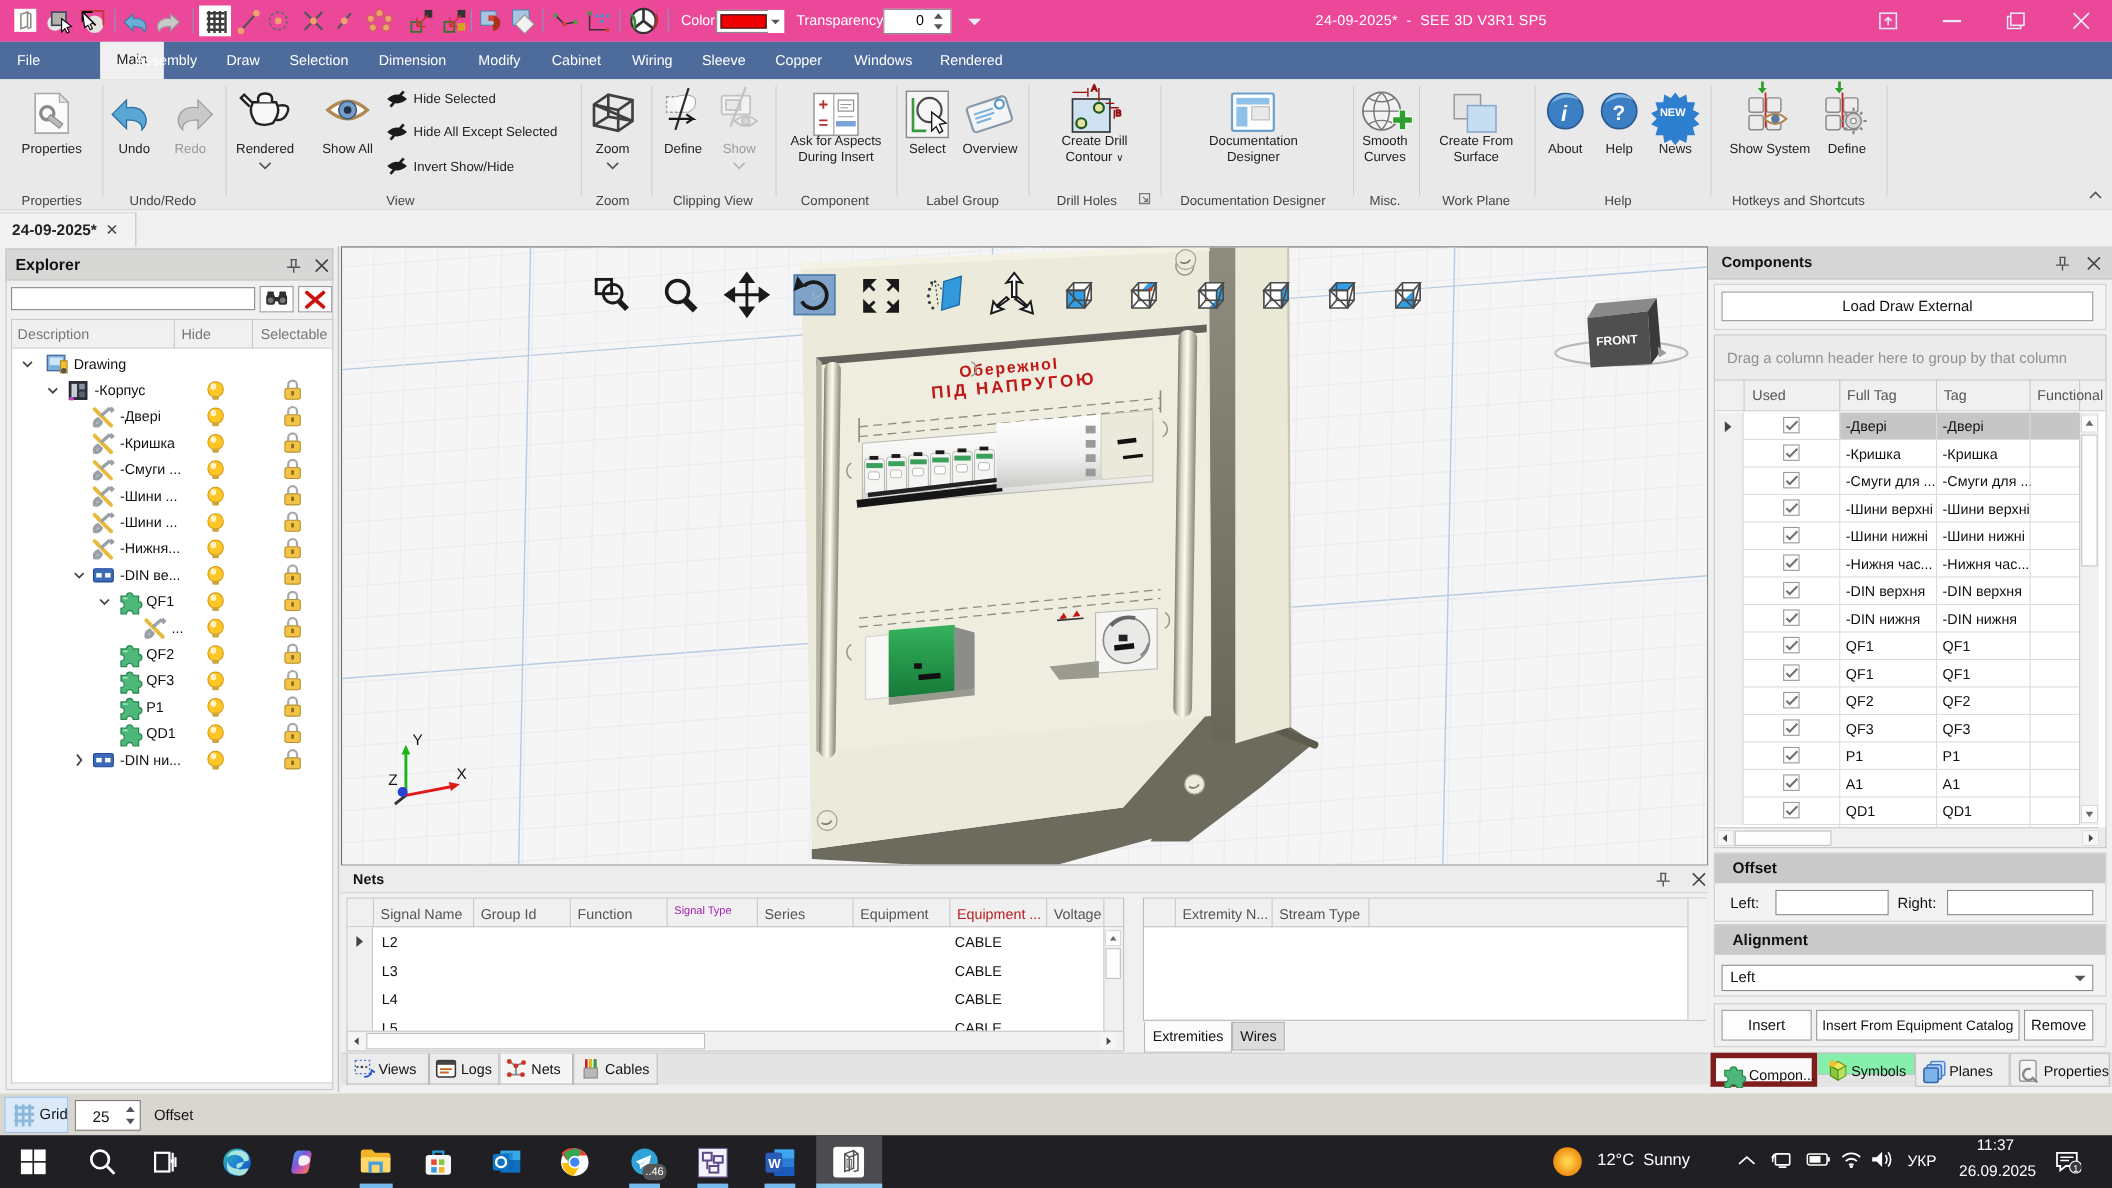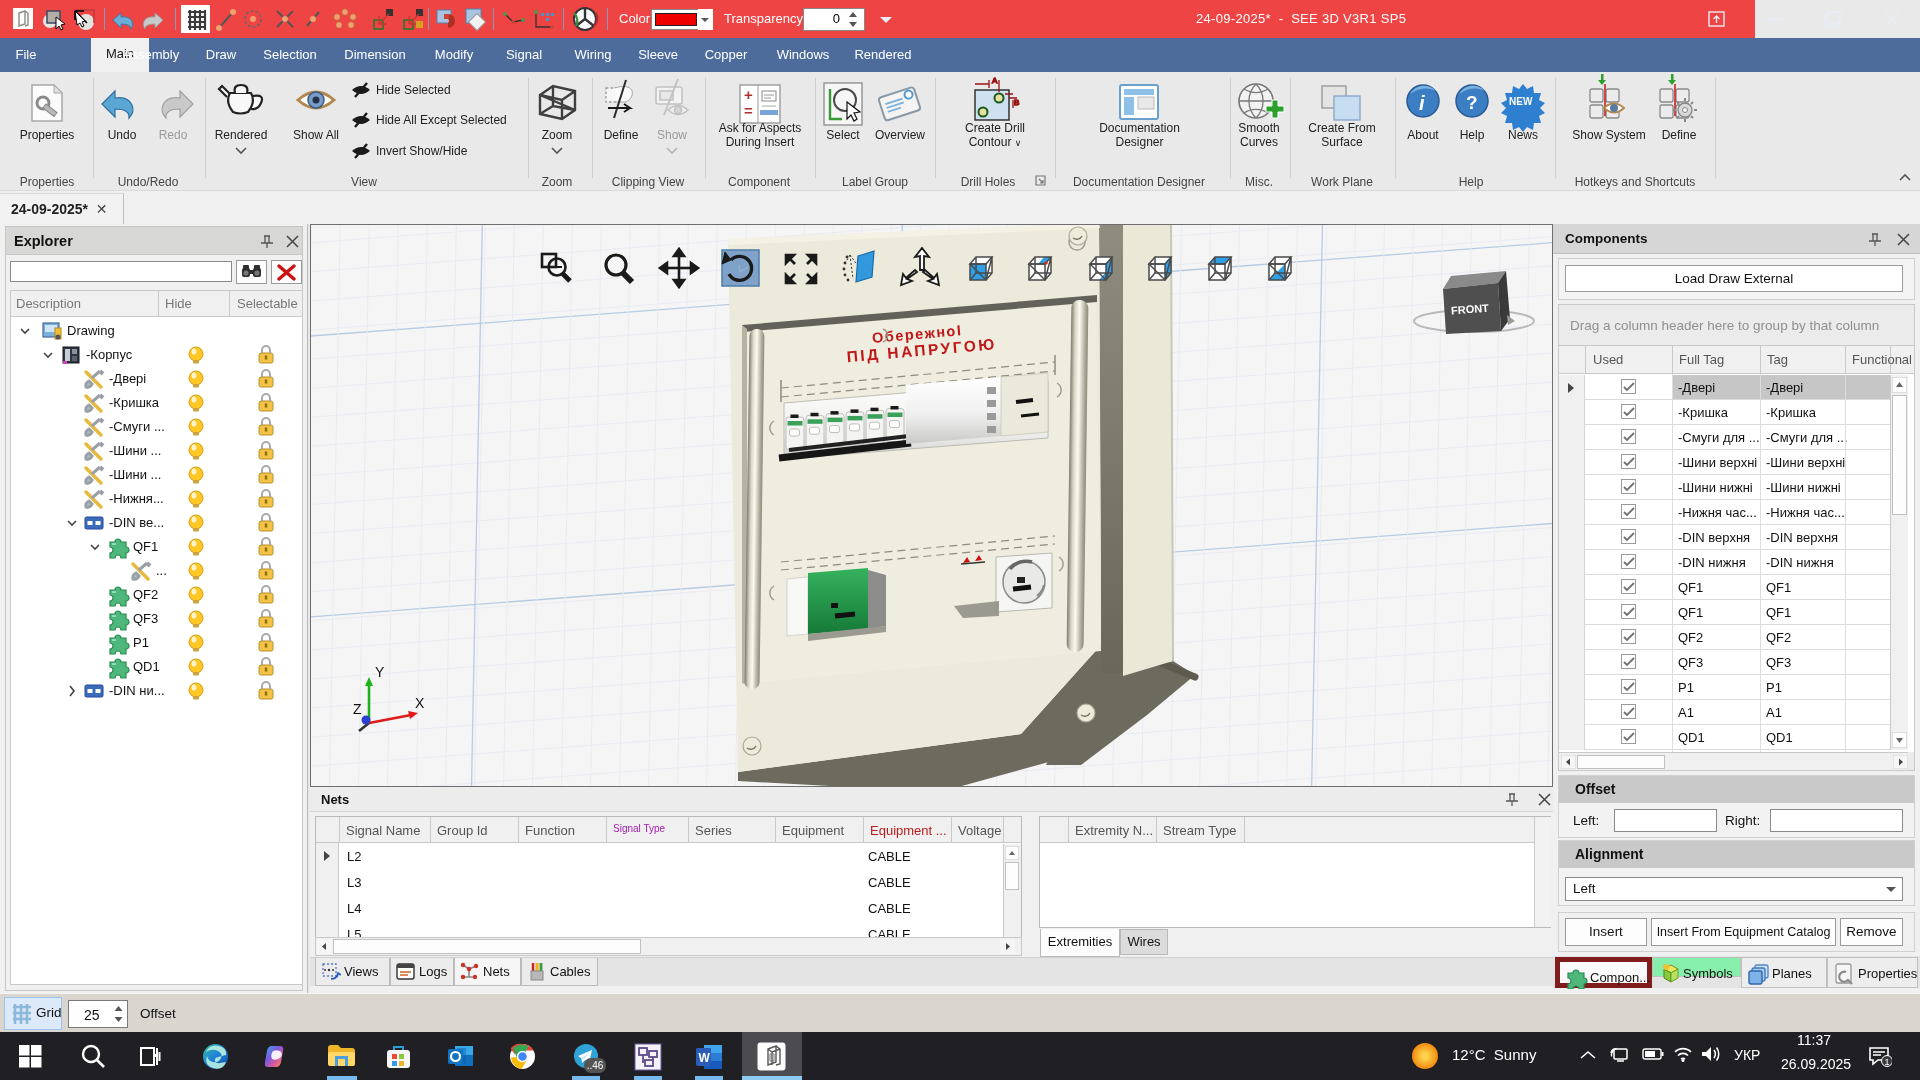--- a/index.html
+++ b/index.html
@@ -1,20 +1,20 @@
 <!DOCTYPE html>
 <html><head>
 <meta charset="utf-8">
 <style>
   * { margin:0; padding:0; box-sizing:border-box; }
   html,body { width:1920px; height:1080px; overflow:hidden; font-family:"Liberation Sans",sans-serif; }
   .abs { position:absolute; white-space:nowrap; }
   body { background:#e9e9e9; position:relative; }
   
-  #titlebar { position:absolute; left:0; top:0; width:1755px; height:38px; background:#ef4444;padding-left:16px; }
+  #titlebar { position:absolute; left:0; top:0; width:1920px; height:38px; background:#ec4899;padding-left:16px; }
   #menurow { position:absolute; left:0; top:38px; width:1920px; height:34px; background:#4d6c9b; }
   .mtab { position:absolute; top:0; height:34px; color:#ffffff; font-size:13px; line-height:34px; text-align:center; }
   #maintab { position:absolute; left:51px; top:0; width:58px; height:34px; background:#f0f0f0; color:#1a1a1a; font-size:13px; line-height:32px; text-align:center;margin-left:40px; }
   
   #ribbon { position:absolute; left:0; top:72px; width:1920px; height:118px; background:#e9e9e9; }
   .rsep { position:absolute; top:6px; width:1px; height:100px; background:#cfcfcf; }
   .rlabel { position:absolute; top:103px; width:120px; text-align:center; font-size:12px; color:#444; }
   .rtext { position:absolute; font-size:12px; color:#222; text-align:center; }
   .gray { color:#9b9b9b; }
   
@@ -160,21 +160,21 @@
     </svg>
 </div>
 <div id="menurow">
 <div id="maintab">Main</div>
 <span class="mtab" style="left:8px;width:36px">File</span>
 <span class="mtab" style="left:118px;width:66px">Assembly</span>
 <span class="mtab" style="left:200px;width:42px">Draw</span>
 <span class="mtab" style="left:258px;width:64px">Selection</span>
 <span class="mtab" style="left:338px;width:74px">Dimension</span>
 <span class="mtab" style="left:428px;width:52px">Modify</span>
-<span class="mtab" style="left:496px;width:56px">Signal</span>
+<span class="mtab" style="left:496px;width:56px">Cabinet</span>
 <span class="mtab" style="left:568px;width:50px">Wiring</span>
 <span class="mtab" style="left:634px;width:48px">Sleeve</span>
 <span class="mtab" style="left:698px;width:56px">Copper</span>
 <span class="mtab" style="left:770px;width:66px">Windows</span>
 <span class="mtab" style="left:852px;width:62px">Rendered</span>
 </div>
 <div id="ribbon">
 <svg class="abs" style="left:0;top:0" width="1920" height="118" viewBox="0 0 1920 118">
 
   <g>

